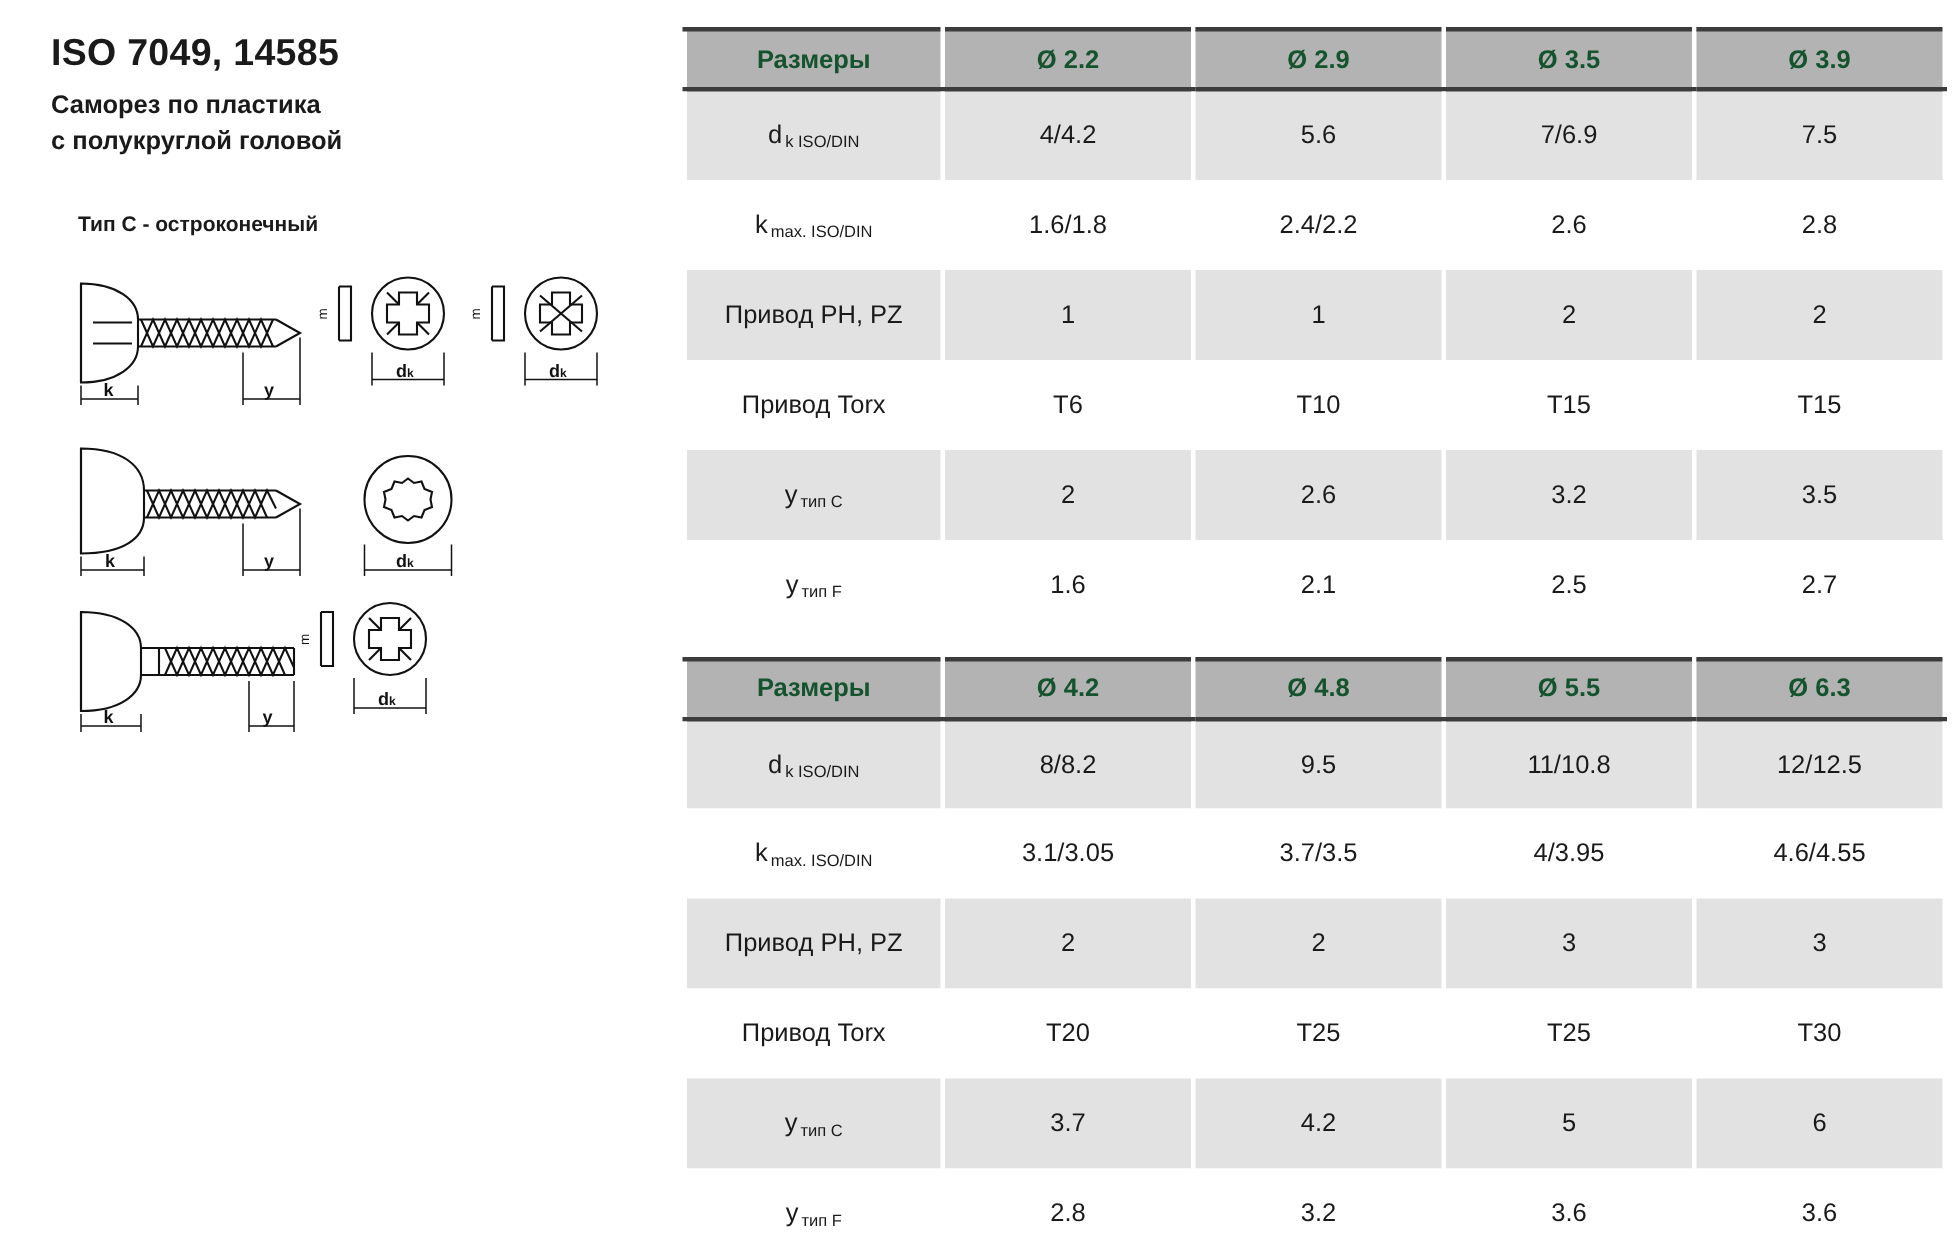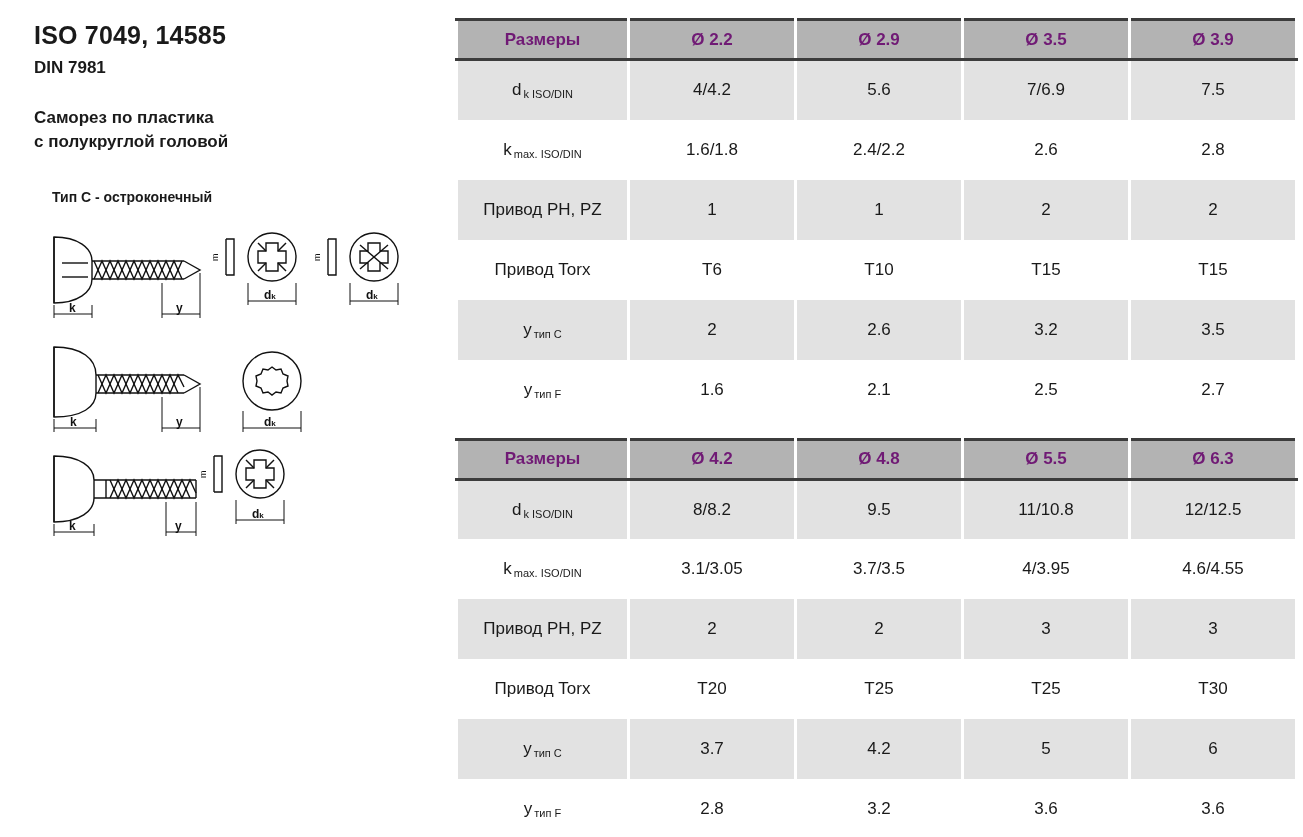--- a/index.html
+++ b/index.html
@@ -82,21 +82,21 @@
     border-right: 3px solid #ffffff;
     padding: 0 4px;
   }
   thead th {
     background: #b3b3b3;
     font-weight: bold;
     font-size: 17px;
     height: 40px;
     border-top: 3px solid #3c3c3c;
     border-bottom: 3px solid #3c3c3c;
-    color: #701a75;
+    color: #14532d;
   }
   thead th.first { text-align: center; }
   tbody tr.odd td  { background: #e2e2e2; }
   tbody tr.even td { background: #ffffff; text-align: center; }
   tbody td.label   { font-size: 17px; }
   .sub-small {
     font-size: 11px;
     vertical-align: baseline;
     position: relative;
     top: 3px;
@@ -104,21 +104,20 @@
   }
 </style>
 </head>
 <body>
 
 <div class="page">
 
   <div class="left">
 
     <h1 class="title-main">ISO 7049, 14585</h1>
-    <h2 class="title-sub">DIN 7981</h2>
 
     <div class="title-desc">
       <div>Саморез по пластика</div>
       <div>с полукруглой головой</div>
     </div>
 
     <div class="type-head">Тип C - остроконечный</div>
 
     <div class="fig-row">
       <svg width="400" height="100" viewBox="0 0 400 100">

